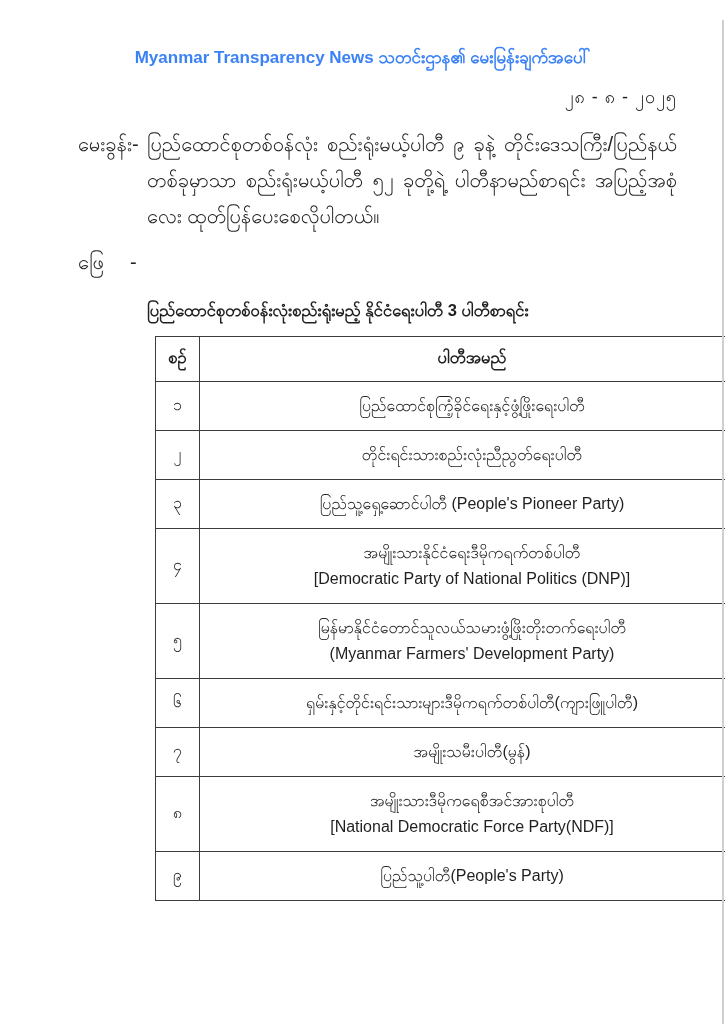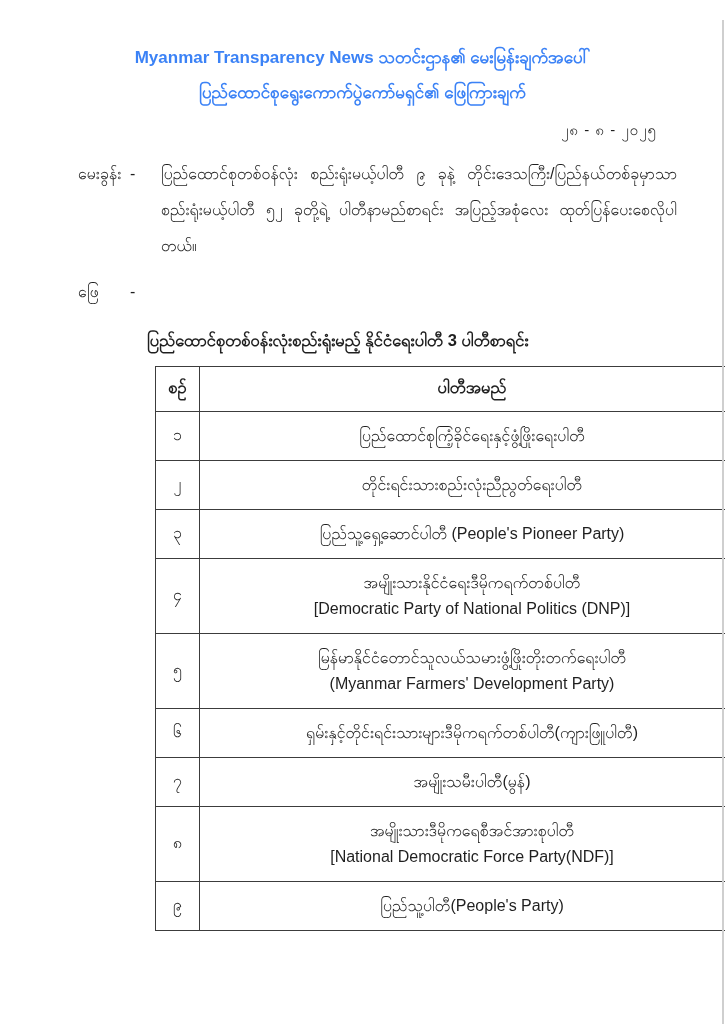--- a/index.html
+++ b/index.html
@@ -28,37 +28,37 @@
 
   .doc-header { padding-top: 40px; text-align: center; }
   .doc-title {
     font-size: 17px;
     font-weight: bold;
     line-height: 35px;
     color: #3b82f6;
   }
   .doc-date {
     text-align: right;
-    padding-right: 68px;
+    padding-right: 48px;
     margin-top: 10px;
-    font-size: 15px;
+    font-size: 18px;
     letter-spacing: 1px;
   }
 
   .qa-block {
     display: flex;
     align-items: flex-start;
     margin: 14px 48px 0 78px;
-    font-size: 16px;
+    font-size: 20px;
     line-height: 36px;
   }
   .qa-block.answer { margin-top: 10px; }
   .qa-label { flex: 0 0 52px; white-space: nowrap; }
   .qa-dash  { flex: 0 0 15px; text-align: left; }
-  .qa-text  { flex: 1 1 auto; text-align: justify; margin-left: 16px; }
+  .qa-text  { flex: 1 1 auto; text-align: justify; }
 
   .table-title {
     margin: 16px 48px 0 147px;
     font-size: 16.5px;
     font-weight: bold;
     line-height: 28px;
   }
 
   table.party-table {
     border-collapse: collapse;
@@ -92,21 +92,20 @@
 </style>
 </head>
 <body>
 
 <div class="page">
 
   <div class="scan-edge"></div>
 
   <div class="doc-header">
     <div class="doc-title">Myanmar Transparency News သတင်းဌာန၏ မေးမြန်းချက်အပေါ်</div>
-    <div class="doc-title">ပြည်ထောင်စုရွေးကောက်ပွဲကော်မရှင်၏ ဖြေကြားချက်</div>
     <div class="doc-date">၂၈ - ၈ - ၂၀၂၅</div>
   </div>
 
   <div class="qa-block question">
     <div class="qa-label">မေးခွန်း</div>
     <div class="qa-dash">-</div>
     <div class="qa-text">ပြည်ထောင်စုတစ်ဝန်လုံး စည်းရုံးမယ့်ပါတီ ၉ ခုနဲ့ တိုင်းဒေသကြီး/ပြည်နယ်တစ်ခုမှာသာ စည်းရုံးမယ့်ပါတီ ၅၂ ခုတို့ရဲ့ ပါတီနာမည်စာရင်း အပြည့်အစုံလေး ထုတ်ပြန်ပေးစေလိုပါတယ်။</div>
   </div>
 
   <div class="qa-block answer">

